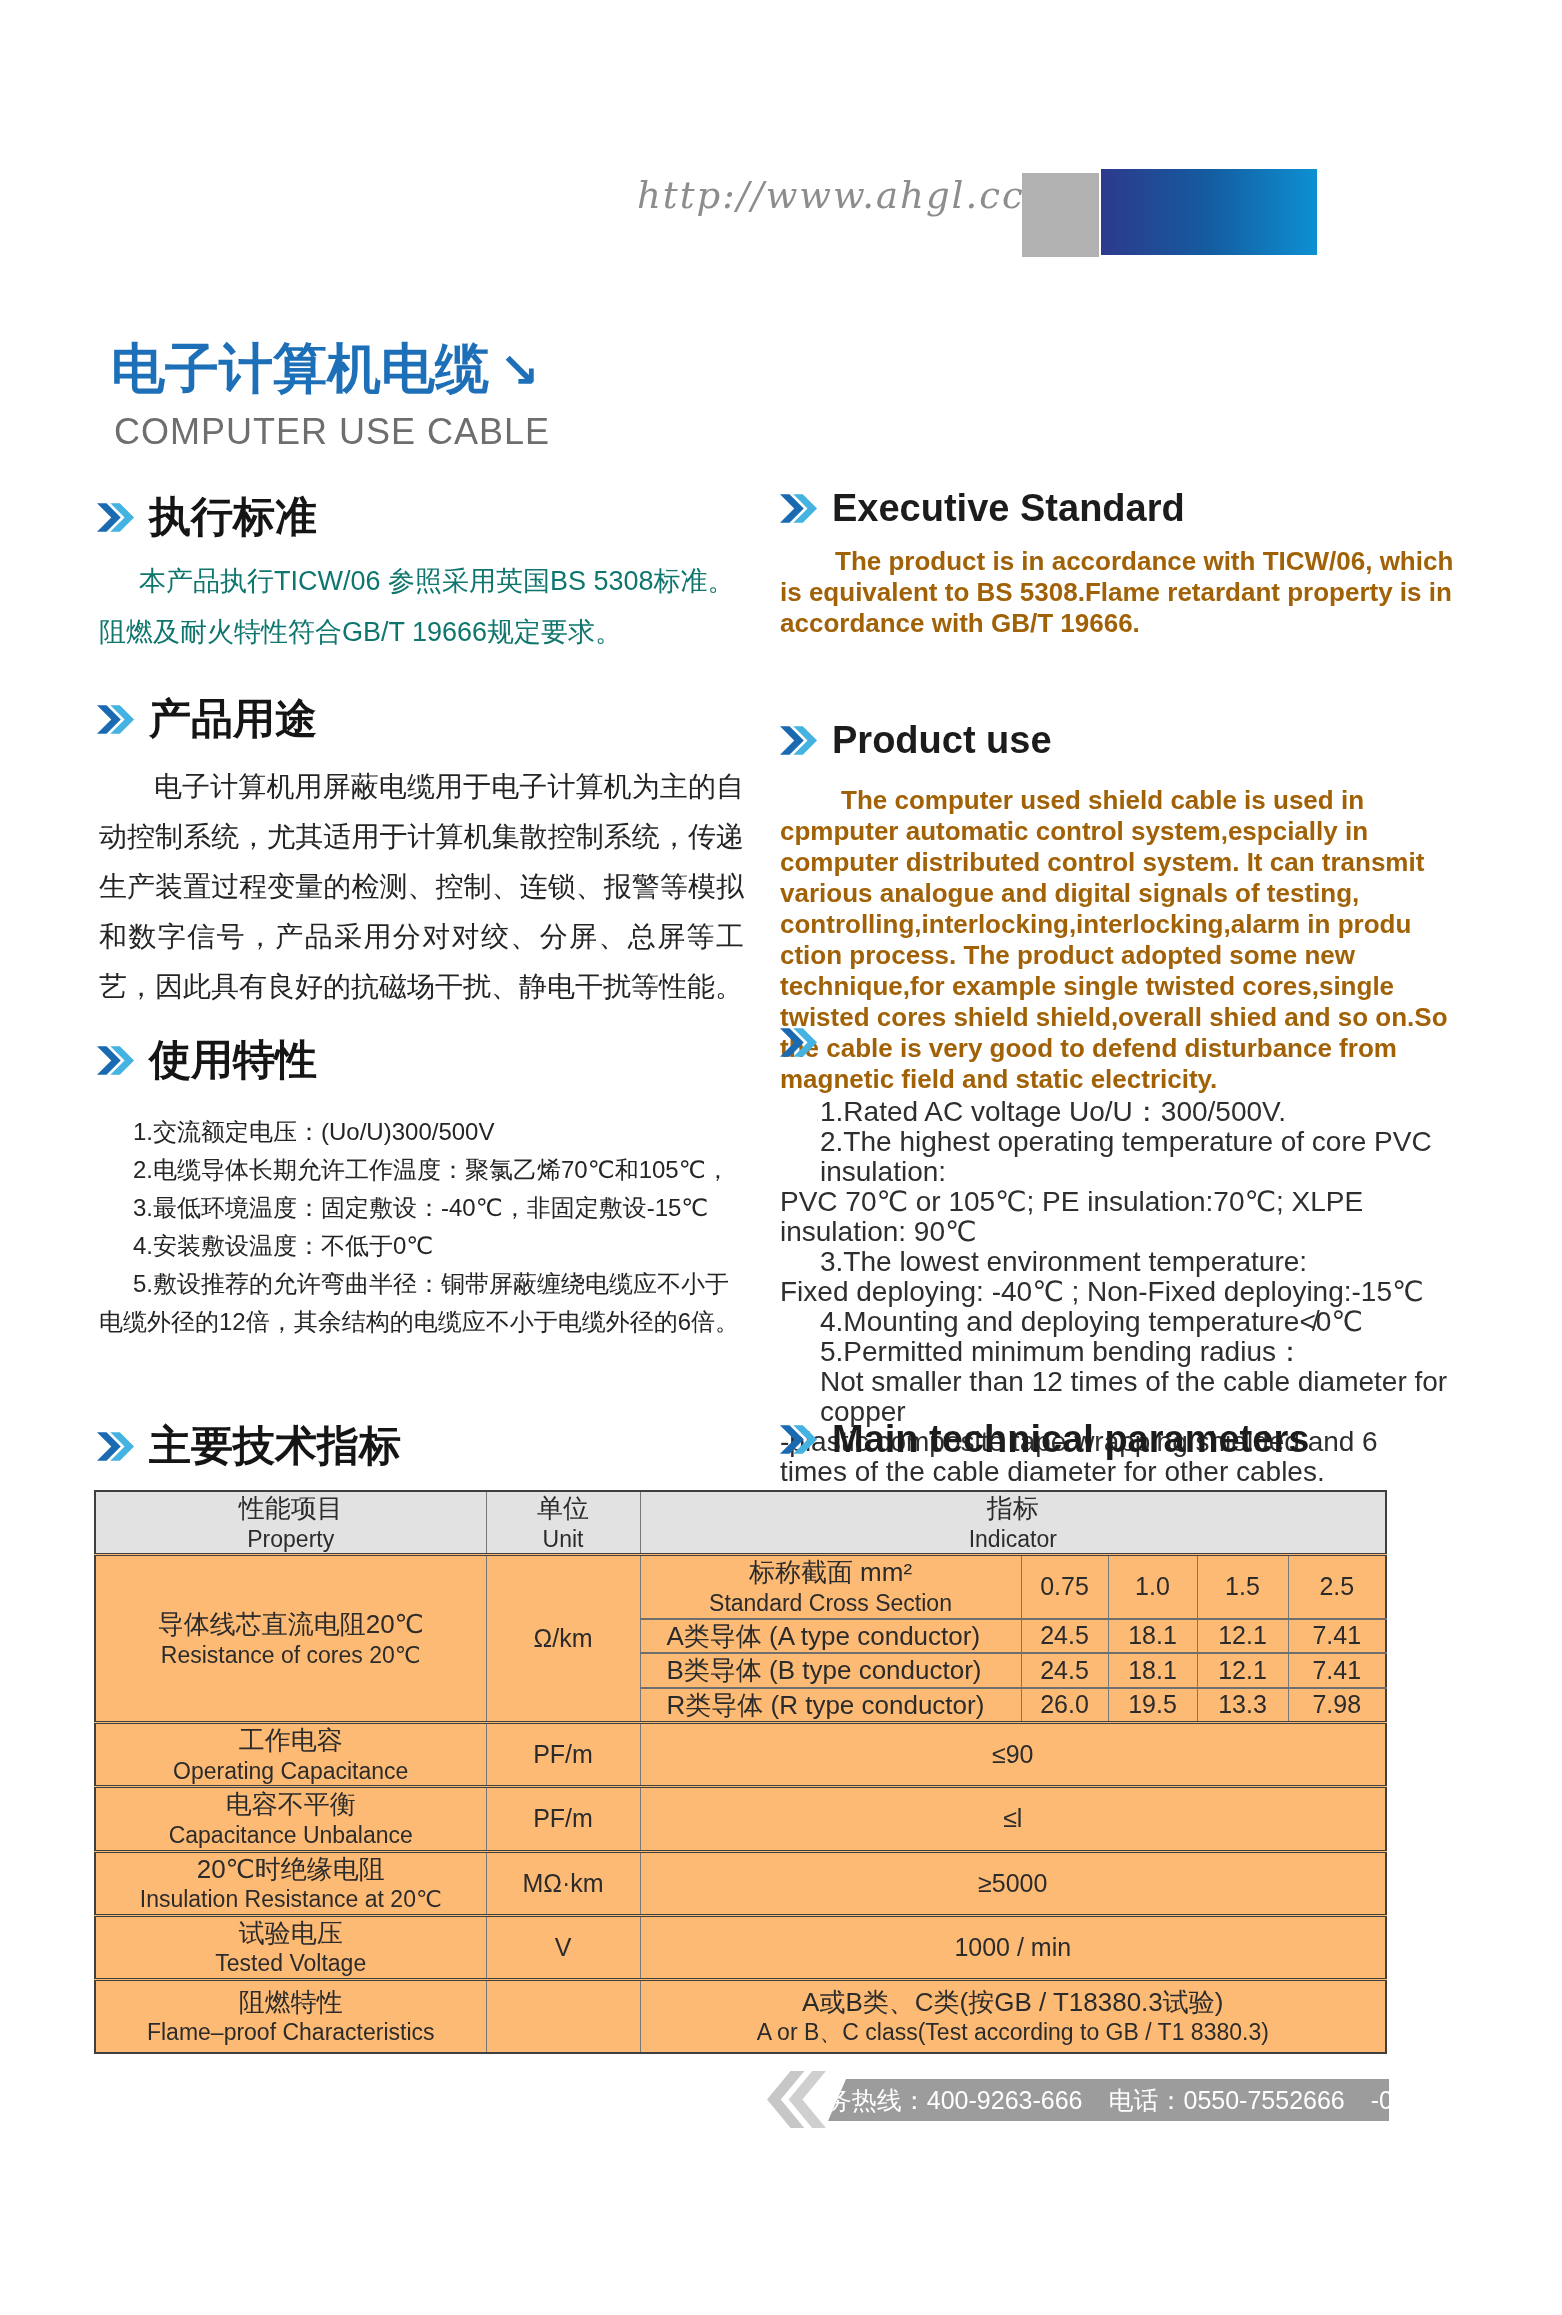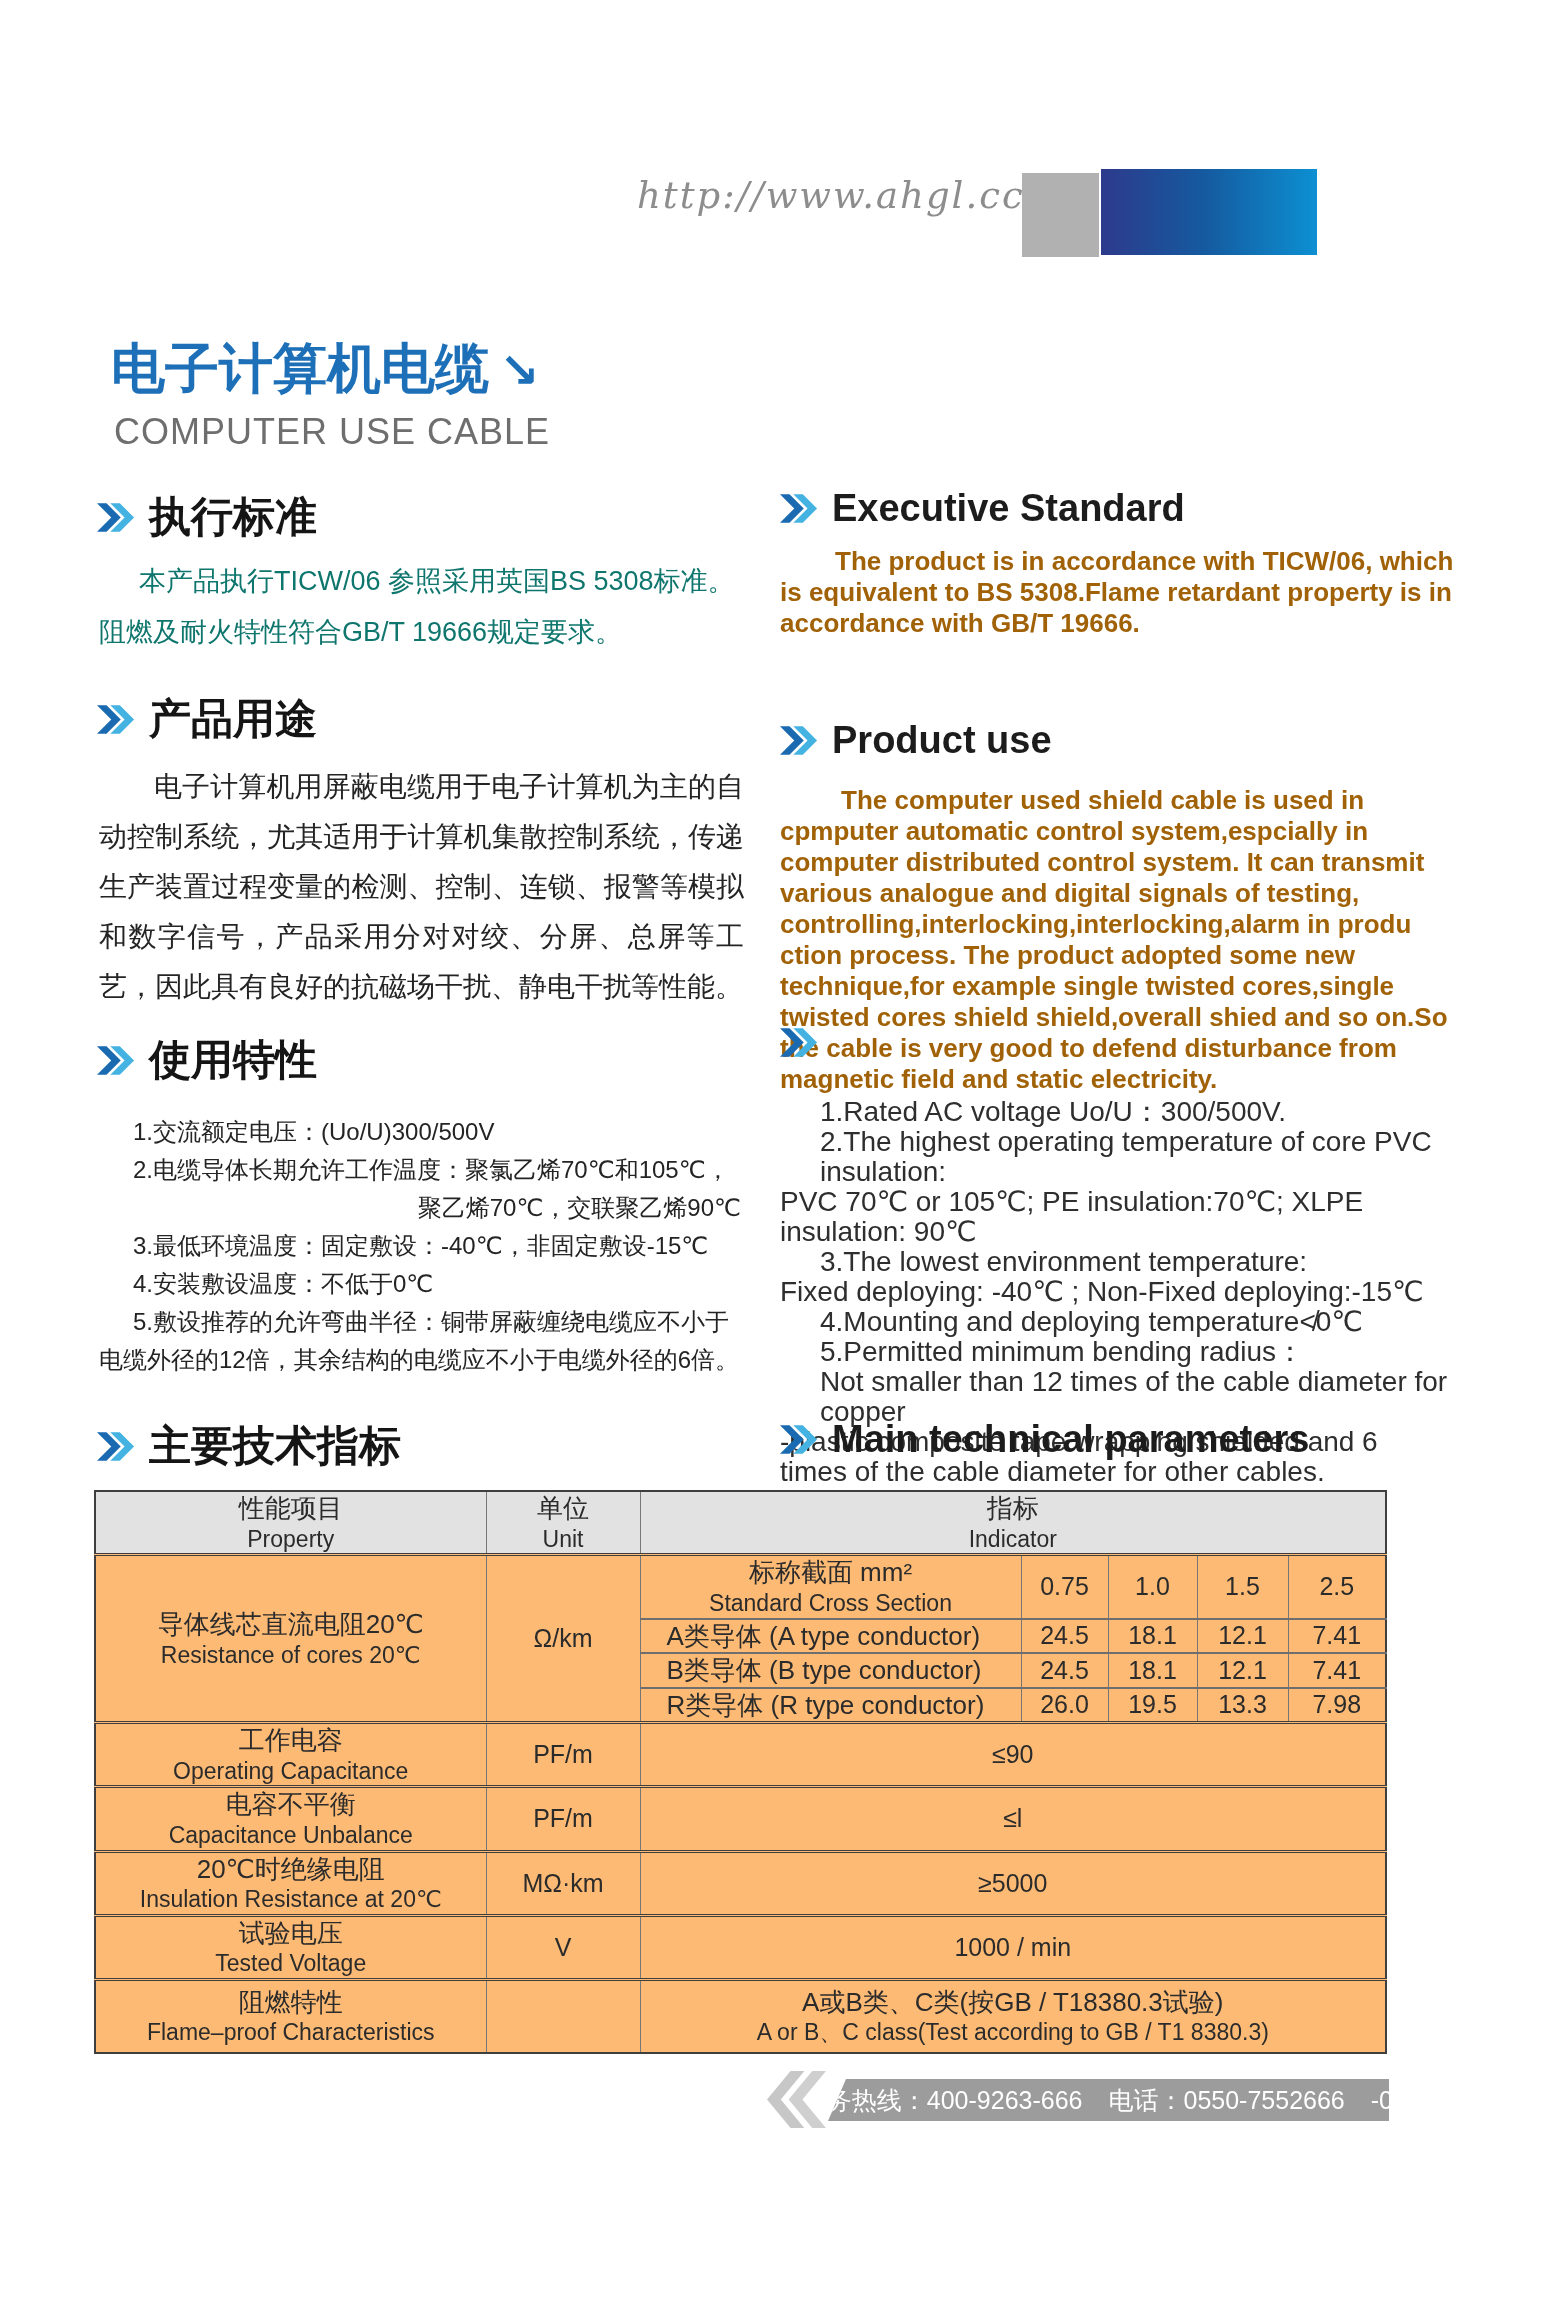--- a/index.html
+++ b/index.html
@@ -120,21 +120,20 @@
   <div class="abs sec-h en" style="left:780px;top:1028px;">
     <svg class="chev" viewBox="0 0 40 30">
       <polygon points="0,0 10,0 25,15 10,30 0,30 15,15" fill="#1a6ab2"></polygon>
       <polygon points="14,0 24,0 39,15 24,30 14,30 29,15" fill="#44b3e2"></polygon>
       </svg>
   </div>
 
   <div class="abs list-zh" style="left:99px;top:1113px;width:642px;">
     <div class="ln-indent-zh">1.交流额定电压：(Uo/U)300/500V</div>
     <div class="ln-indent-zh">2.电缆导体长期允许工作温度：聚氯乙烯70℃和105℃，</div>
-    <div class="ln-right">聚乙烯70℃，交联聚乙烯90℃</div>
     <div class="ln-indent-zh">3.最低环境温度：固定敷设：-40℃，非固定敷设-15℃</div>
     <div class="ln-indent-zh">4.安装敷设温度：不低于0℃</div>
     <div class="ln-indent-zh">5.敷设推荐的允许弯曲半径：铜带屏蔽缠绕电缆应不小于</div>
     <div>电缆外径的12倍，其余结构的电缆应不小于电缆外径的6倍。</div>
   </div>
   <div class="abs list-en" style="left:780px;top:1097px;width:698px;">
     <div class="ln-indent-en">1.Rated AC voltage Uo/U：300/500V.</div>
     <div class="ln-indent-en">2.The highest operating temperature of core PVC insulation:</div>
     <div>PVC 70℃ or 105℃; PE insulation:70℃;  XLPE insulation: 90℃</div>
     <div class="ln-indent-en">3.The lowest environment temperature:</div>

